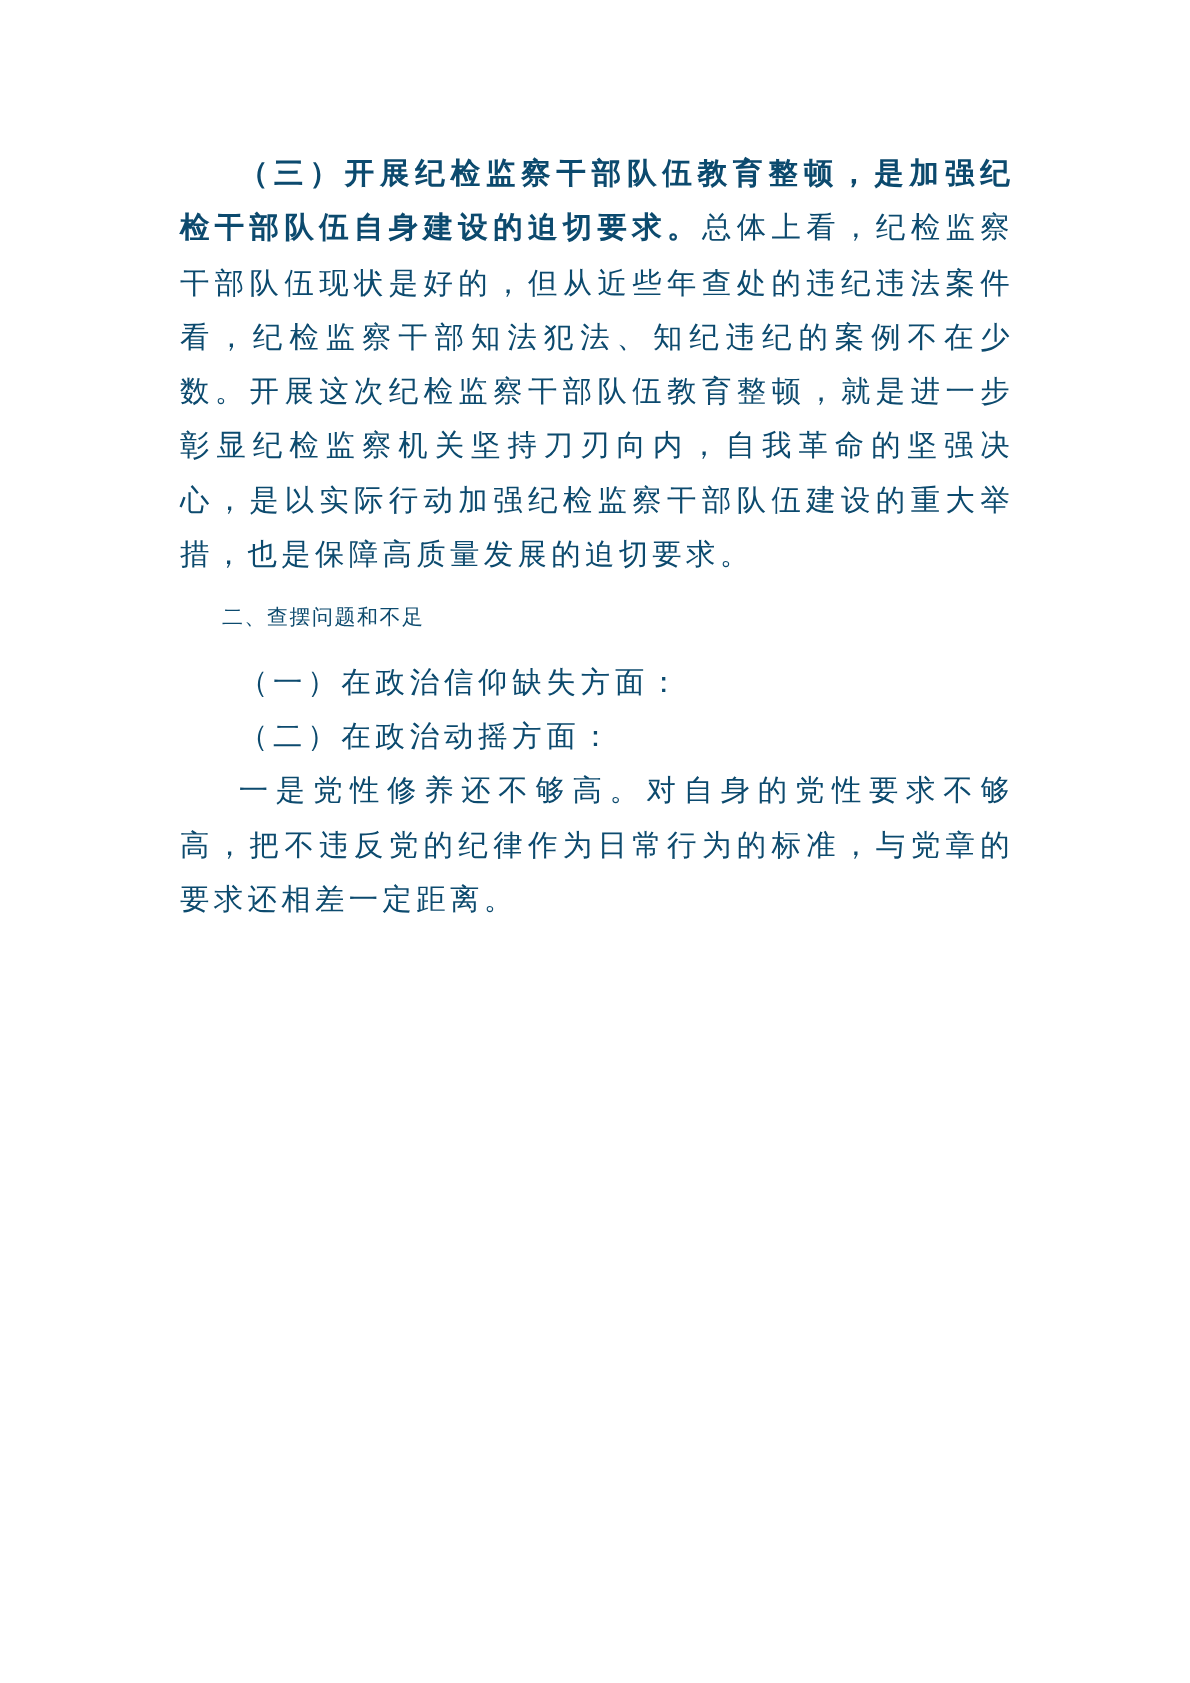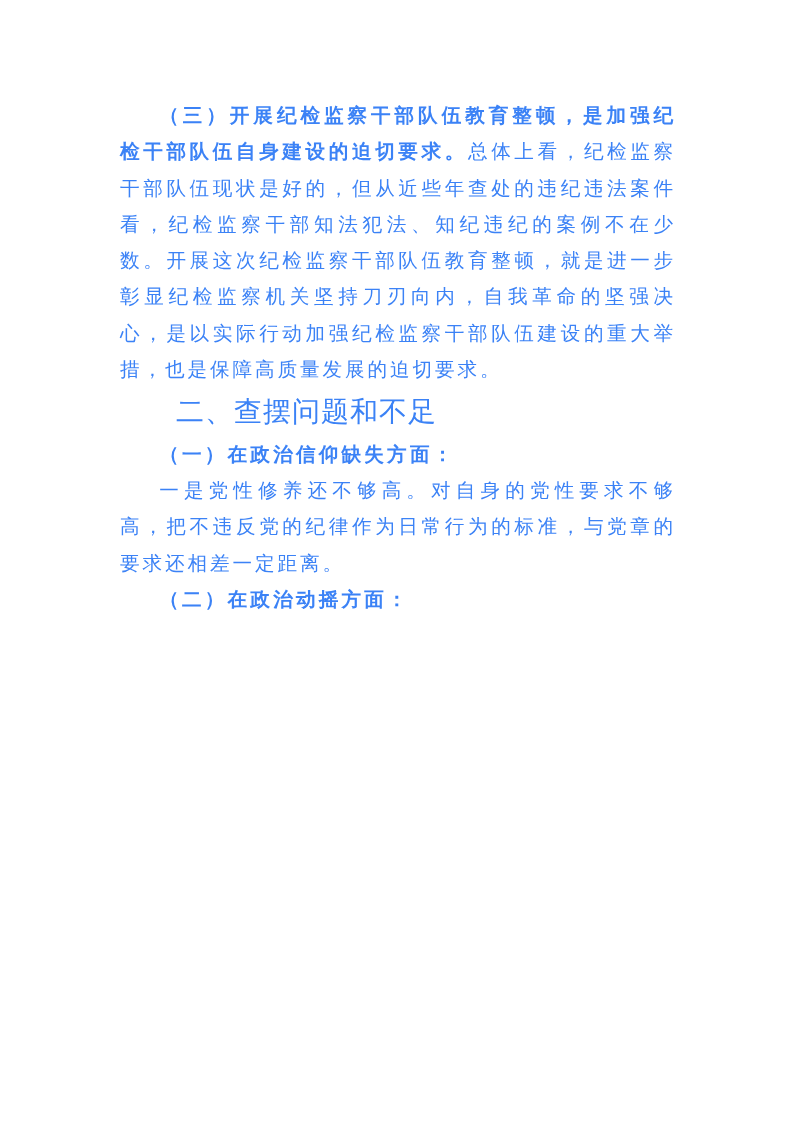--- a/index.html
+++ b/index.html
@@ -2,54 +2,54 @@
 <html><head>
 <meta charset="utf-8">
 <style>
   html, body { margin: 0; padding: 0; background: #ffffff; }
   body { width: 793px; height: 1122px; position: relative; overflow: hidden; }
   .page {
     position: absolute;
     left: 120px;
     top: 98px;
     width: 556px;
-    color: #3b82f6;
+    color: #0c4a6e;
     font-family: "DejaVu Serif", "Liberation Serif", serif;
     font-size: 19.6px;
     line-height: 36.3px;
     letter-spacing: 2.9px;
   }
   .p { margin: 0; text-align: justify; text-align-last: left; }
   .indent { text-indent: 2em; }
   .bold { font-weight: bold; }
   .heading-sans {
     font-family: "DejaVu Sans", "Liberation Sans", sans-serif;
     font-weight: normal;
     letter-spacing: 1px;
-    font-size: 28px;
+    font-size: 14px;
     margin-top: 6px;
     margin-bottom: 6px;
   }
   .sub {
-    font-weight: bold;
+    font-weight: normal;
     letter-spacing: 3.2px;
   }
   .latin { font-family: "Liberation Serif", serif; letter-spacing: 0; font-weight: bold; }
 </style>
 </head>
 <body>
 
 <div class="page">
 
   <p class="p indent"><span class="bold">（三）开展纪检监察干部队伍教育整顿，是加强纪检干部队伍自身建设的迫切要求。</span><span>总体上看，纪检监察干部队伍现状是好的，但从近些年查处的违纪违法案件看，纪检监察干部知法犯法、知纪违纪的案例不在少数。开展这次纪检监察干部队伍教育整顿，就是进一步彰显纪检监察机关坚持刀刃向内，自我革命的坚强决心，是以实际行动加强纪检监察干部队伍建设的重大举措，也是保障高质量发展的迫切要求。</span></p>
 
   <p class="p indent heading-sans">二、查摆问题和不足</p>
 
   <p class="p indent sub">（一）在政治信仰缺失方面：</p>
 
 
 
+  <p class="p indent sub">（二）在政治动摇方面：</p>
+
   <p class="p indent">一是党性修养还不够高。对自身的党性要求不够高，把不违反党的纪律作为日常行为的标准，与党章的要求还相差一定距离。</p>
-
-  <p class="p indent sub">（二）在政治动摇方面：</p>
 
 
 </div>
 
 </body></html>

